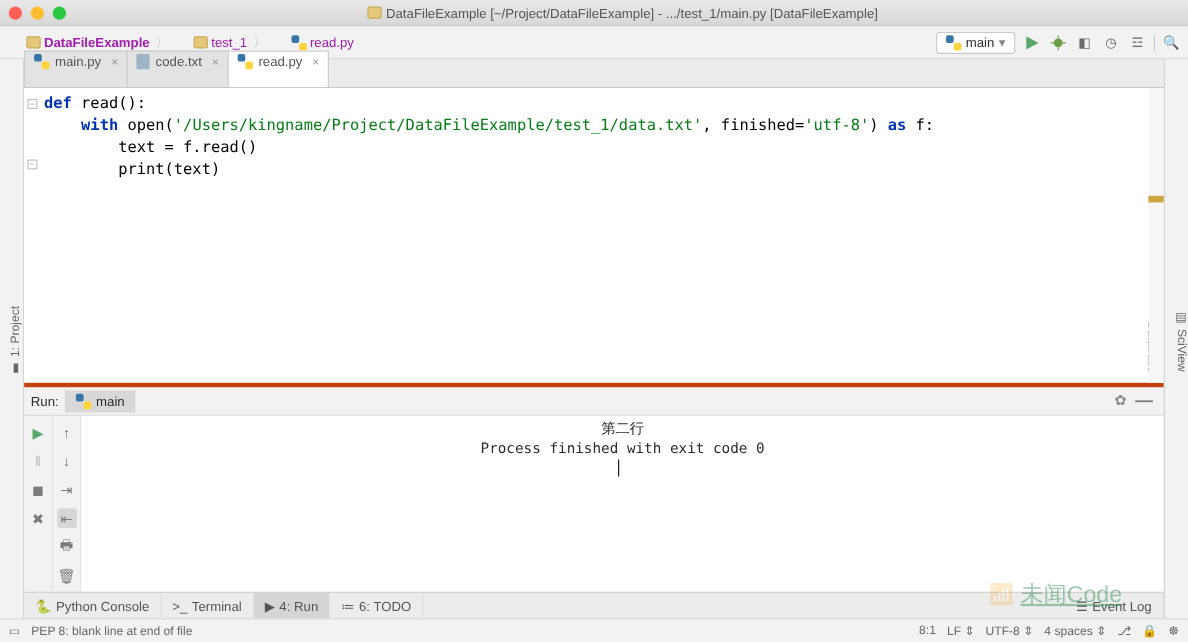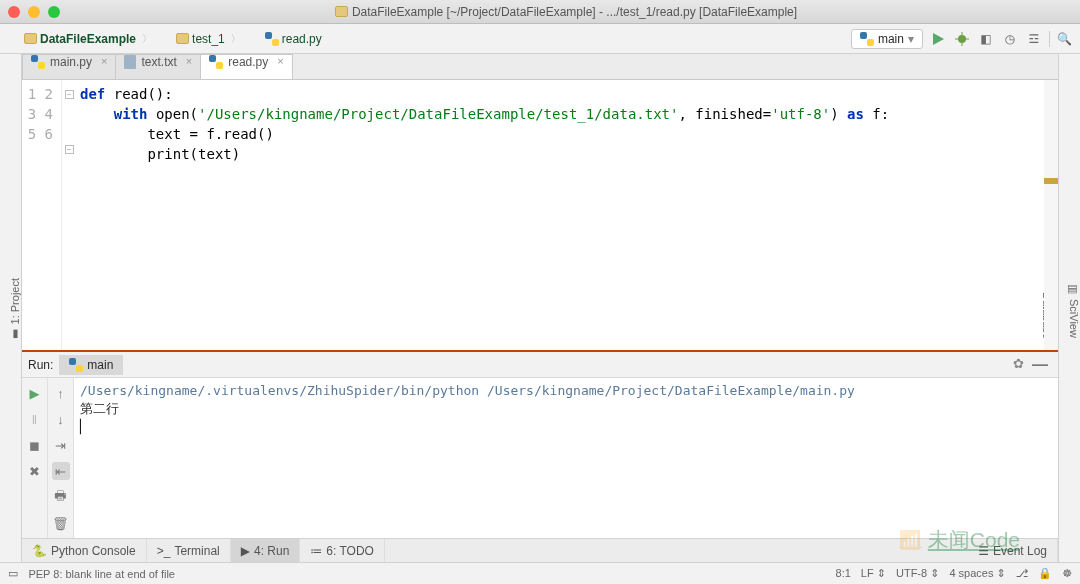--- a/index.html
+++ b/index.html
@@ -5,50 +5,50 @@
 * { box-sizing: border-box; margin: 0; padding: 0; }
 body { font-family: -apple-system, "Helvetica Neue", Arial, sans-serif; font-size: 12px; color: #2b2b2b; background: #f2f2f2; width: 1080px; height: 584px; overflow: hidden; display: flex; flex-direction: column; }
 .titlebar { height: 24px; background: linear-gradient(#e8e8e8, #d7d7d7); display: flex; align-items: center; padding: 0 8px; border-bottom: 1px solid #bdbdbd; }
 .traffic { display: flex; gap: 8px; }
 .traffic span { width: 12px; height: 12px; border-radius: 50%; display: inline-block; }
 .tr-close { background:#ff5f57; } .tr-min { background:#febc2e; } .tr-max { background:#28c840; }
 .title-center { flex: 1; text-align: center; font-size: 12px; color: #555; display:flex; align-items:center; justify-content:center; gap:4px;}
 .folder-ico { width:13px; height:11px; background:#e6c87c; border:1px solid #c9a954; border-radius:2px; display:inline-block;}
 .navbar { height: 30px; background: #f2f2f2; border-bottom: 1px solid #d1d1d1; display:flex; align-items:center; padding: 0 6px; }
 .breadcrumb { display:flex; align-items:center; gap:4px; flex:1; }
-.bc-item { display:flex; align-items:center; gap:3px; color:#14532d;padding-left:18px; }
+.bc-item { display:flex; align-items:center; gap:3px; color:#a21caf;padding-left:18px; }
 .bc-sep::after { content:'〉'; color:#aaa; font-size:10px; margin:0 2px;}
 .navbar-right { display:flex; align-items:center; gap:6px; }
 .run-config { border:1px solid #c9c9c9; background:#fff; border-radius:3px; padding:2px 8px; display:flex; align-items:center; gap:4px; }
 .iconbtn { width:18px; height:18px; display:flex; align-items:center; justify-content:center; color:#6b6b6b; }
 .play-ico svg { fill: #59a869; }
 .bug-ico svg { fill: #6b9f46; }
 .main-area { flex:1; display:flex; position:relative; min-height:0; }
 .left-gutter, .right-gutter { width:22px; background:#f2f2f2; border-right:1px solid #d1d1d1; display:flex; flex-direction:column; align-items:center; padding-top:4px; gap:14px; writing-mode: vertical-rl; }
 .right-gutter { border-right:none; border-left:1px solid #d1d1d1; writing-mode: vertical-rl; }
 .gutter-label { font-size:11px; color:#666; transform: rotate(180deg); display:flex; align-items:center; gap:4px; }
 .right-gutter .gutter-label { transform: none; }
 .center-col { flex:1; display:flex; flex-direction:column; min-height:0; }
 .tabs { height:26px; background:#ececec; border-bottom:1px solid #c9c9c9; display:flex; align-items:flex-end; }
-.tab { height:25px; padding:0 8px; display:flex; align-items:flex-start; gap:5px; border:1px solid #c9c9c9; border-bottom:none; background:#e3e3e3; margin-right:-1px; font-size:12px; color:#555; }
+.tab { height:25px; padding:16px 8px; display:flex; align-items:flex-end; gap:5px; border:1px solid #c9c9c9; border-bottom:none; background:#e3e3e3; margin-right:-1px; font-size:12px; color:#555; }
 .tab.active { background:#fff; }
 .tab .x { color:#999; font-size:11px; margin-left:4px; }
 .editor-wrap { flex:1; display:flex; background:#fff; overflow:hidden; }
 .line-nums { width:40px; background:#fff; color:#adadad; text-align:right; padding:4px 8px 4px 0; font-family: "Menlo", monospace; font-size:14px; line-height:20px; border-right:1px solid #ededed;}
 .fold-col { width:14px; background:#fff; padding-top:4px; }
 .fold-ico { width:9px; height:9px; border:1px solid #bdbdbd; font-size:8px; text-align:center; line-height:7px; color:#999; margin:6px auto 11px; }
 .code { flex:1; padding:4px 0 4px 4px; font-family:"Menlo", monospace; font-size:14px; line-height:20px; white-space:pre; overflow:auto; }
 .kw { color:#0033b3; font-weight:600; }
 .fn { color:#000; }
 .str { color:#067d17; }
 .nm { color:#000; }
 .hl-line { background:#fffae3; display:block; width:100%; }
 .editor-scroll { width:14px; background:#f6f6f6; position:relative; }
 .scroll-mark { width:100%; height:6px; background:#cda540; position:absolute; top:98px; }
-.run-panel { border-top:2px solid #c2410c; background:#f2f2f2; display:flex; flex-direction:column; }
+.run-panel { border-top:4px solid #c2410c; background:#f2f2f2; display:flex; flex-direction:column;text-align:center; }
 .run-header { height:26px; display:flex; align-items:center; border-bottom:1px solid #d8d8d8; padding:0 6px; }
 .run-title { font-size:12px; margin-right:6px; }
 .run-tab { background:#d8d8d8; padding:3px 10px; display:flex; align-items:center; gap:4px; }
 .run-header-right { flex:1; display:flex; justify-content:flex-end; gap:8px; padding-right:4px; }
 .run-body { display:flex; }
 .run-toolbar { width:26px; display:flex; flex-direction:column; align-items:center; gap:8px; padding:6px 0; border-right:1px solid #e0e0e0; }
 .run-toolbar2 { width:26px; display:flex; flex-direction:column; align-items:center; gap:8px; padding:6px 0; border-right:1px solid #e0e0e0; }
 .tbtn { width:18px; height:18px; display:flex; align-items:center; justify-content:center; color:#7a7a7a; font-size:13px; }
 .console { flex:1; background:#fff; font-family:"Menlo", monospace; font-size:13px; line-height:18px; padding:4px 6px; color:#2b2b2b; }
 .console .path { color:#5a7a9a; }
@@ -73,21 +73,21 @@
 <body>
 
 <div class="titlebar">
   <div class="traffic">
     <span class="tr-close"></span>
     <span class="tr-min"></span>
     <span class="tr-max"></span>
   </div>
   <div class="title-center">
     <span class="folder-ico"></span>
-    <span>DataFileExample [~/Project/DataFileExample] - .../test_1/read.py [DataFileExample]</span>
+    <span>DataFileExample [~/Project/DataFileExample] - .../test_1/main.py [DataFileExample]</span>
   </div>
 </div>
 
 <div class="navbar">
   <div class="breadcrumb" id="breadcrumb">
       <span class="bc-item">
         <span class="folder-ico"></span>
         <span style="font-weight: bold;">DataFileExample</span>
       </span>
       <span class="bc-sep"></span>
@@ -137,37 +137,31 @@
   <div class="center-col">
 
     <div class="tabs" id="editorTabs">
         <div class="tab">
           <span class="py-ico"></span>
           <span>main.py</span>
           <span class="x">×</span>
         </div>
         <div class="tab">
           <span class="txt-ico"></span>
-          <span>text.txt</span>
+          <span>code.txt</span>
           <span class="x">×</span>
         </div>
         <div class="tab active">
           <span class="py-ico"></span>
           <span>read.py</span>
           <span class="x">×</span>
         </div>
       </div>
 
     <div class="editor-wrap">
-      <div class="line-nums" id="lineNums">1
-2
-3
-4
-5
-6</div>
       <div class="fold-col">
         <div class="fold-ico">−</div>
         <div class="fold-ico" style="margin-top:46px;">−</div>
       </div>
       <div class="code" id="codeArea"><span><span class="kw">def </span><span class="fn">read</span><span class="nm">():</span></span>
 <span>    <span class="kw">with </span><span class="fn">open</span><span class="nm">(</span><span class="str">'/Users/kingname/Project/DataFileExample/test_1/data.txt'</span><span class="nm">, </span><span class="nm">finished</span><span class="nm">=</span><span class="str">'utf-8'</span><span class="nm">) </span><span class="kw">as</span><span class="nm"> f:</span></span>
 <span>        <span class="nm">text = f.read()</span></span>
 <span>        <span class="fn">print</span><span class="nm">(text)</span></span>
 <span><span class="nm"></span></span>
 <span class="hl-line"><span class="nm"></span></span>
@@ -198,23 +192,23 @@
           </div>
         <div class="run-toolbar2" id="rtb2">
             <div class="tbtn">↑</div>
             <div class="tbtn">↓</div>
             <div class="tbtn">⇥</div>
             <div class="tbtn tb-sel">⇤</div>
             <div class="tbtn">🖶</div>
             <div class="tbtn">🗑</div>
           </div>
         <div class="console" id="console">
-            <div class="path">/Users/kingname/.virtualenvs/ZhihuSpider/bin/python /Users/kingname/Project/DataFileExample/main.py</div>
             <div>第二行</div>
             <div></div>
+            <div>Process finished with exit code 0</div>
             <div style="color: rgb(0, 0, 0);">▏</div>
           </div>
       </div>
     </div>
 
     <div class="bottom-tabs" id="bottomTabs">
         <div class="btab">
           <span>🐍</span>
           <span>Python Console</span>
         </div>

